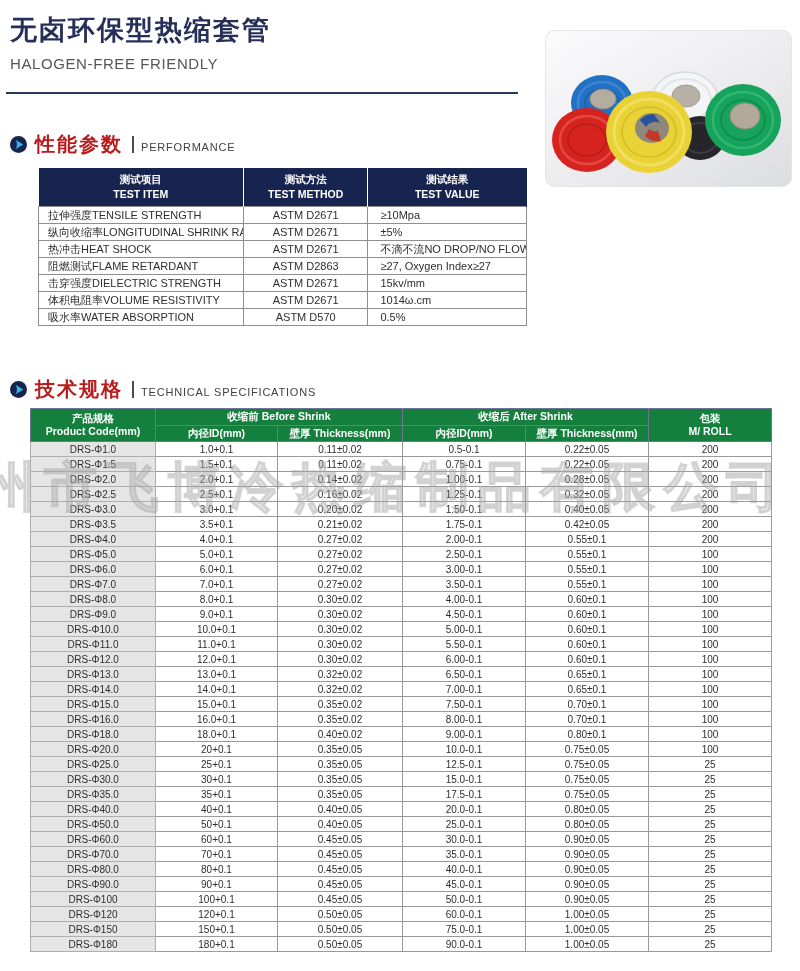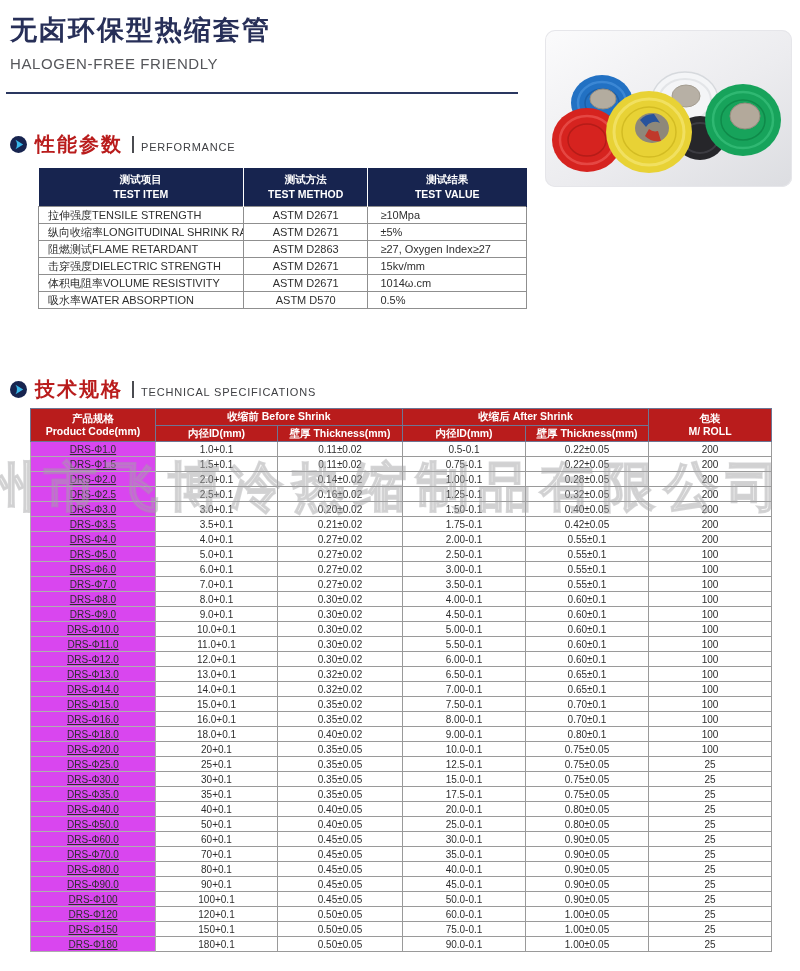--- a/index.html
+++ b/index.html
@@ -43,28 +43,28 @@
     border:1px solid #8f8f8f; height:17px; font-size:11px; color:#2e2e2e;
     padding:0 6px; white-space:nowrap; overflow:hidden;
   }
   .perf-table td:nth-child(1) { padding-left:9px; text-align:left; }
   .perf-table td:nth-child(2) { text-align:center; }
   .perf-table td:nth-child(3) { padding-left:12px; text-align:left; }
 
   
   .spec-table { position:absolute; left:30px; top:408px; width:741px; }
   .spec-table th {
-    background:#b91c1c; color:#fff; font-size:10.5px; font-weight:bold;
+    background:#15803d; color:#fff; font-size:10.5px; font-weight:bold;
     height:16px; line-height:1.3; border:1px solid #6d7694; padding:1px 8px;
   }
   .spec-table td {
     border:1px solid #9a9a9a; height:15px; font-size:10px; color:#2e2e2e;
     text-align:center; padding:0; white-space:nowrap; overflow:hidden;
   }
-  .spec-table td:first-child { background:#d946ef; border-color:#aeaeae;text-decoration:underline; }
+  .spec-table td:first-child { background:#e5e5e5; border-color:#aeaeae; }
   .two-line span { display:block; }
 
   
   .watermark {
     position:absolute; left:-18px; top:452px; z-index:6; pointer-events:none;
     font-size:53px; font-weight:bold; letter-spacing:9px; white-space:nowrap;
     color:rgba(185,185,185,0.14);
     -webkit-text-stroke:1.4px rgba(160,160,162,0.42);
   }
 </style>
@@ -159,20 +159,25 @@
   <tbody>
       <tr>
         <td>拉伸强度TENSILE STRENGTH</td>
         <td>ASTM D2671</td>
         <td>≥10Mpa</td>
       </tr>
       <tr>
         <td>纵向收缩率LONGITUDINAL SHRINK RATIO</td>
         <td>ASTM D2671</td>
         <td>±5%</td>
+      </tr>
+      <tr>
+        <td>热冲击HEAT SHOCK</td>
+        <td>ASTM D2671</td>
+        <td>不滴不流NO DROP/NO FLOW</td>
       </tr>
       <tr>
         <td>阻燃测试FLAME RETARDANT</td>
         <td>ASTM D2863</td>
         <td>≥27, Oxygen Index≥27</td>
       </tr>
       <tr>
         <td>击穿强度DIELECTRIC STRENGTH</td>
         <td>ASTM D2671</td>
         <td>15kv/mm</td>

